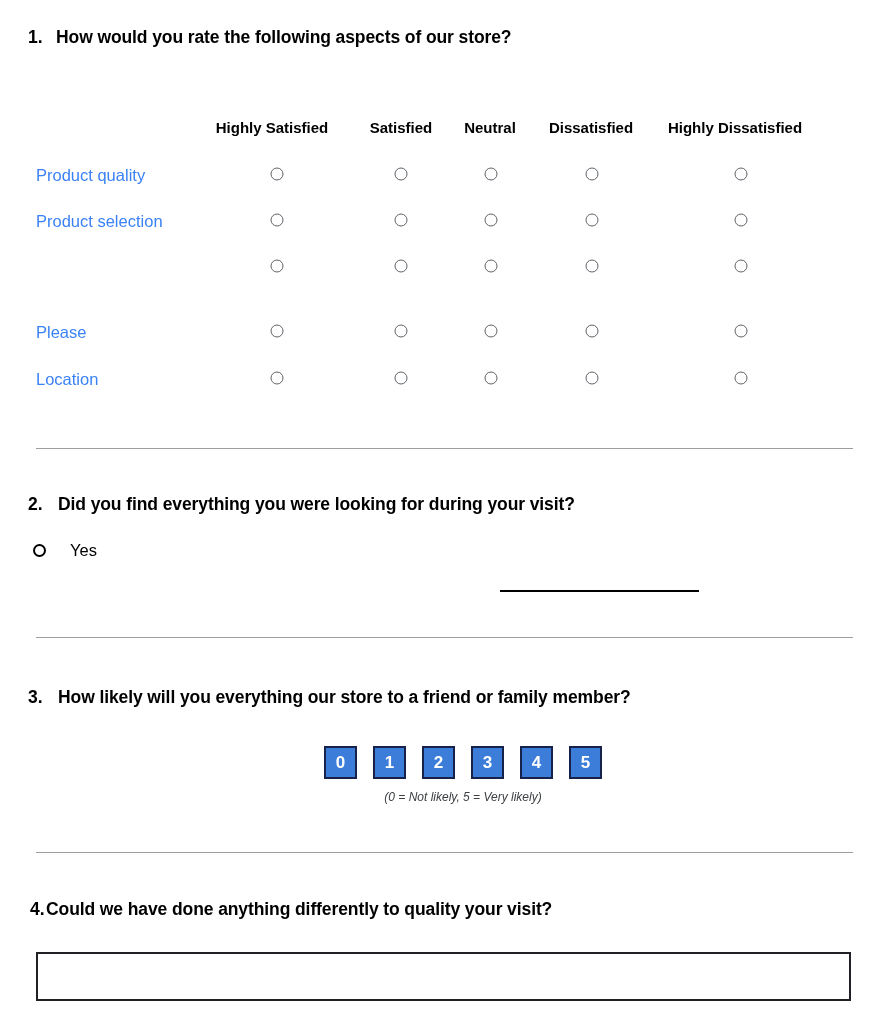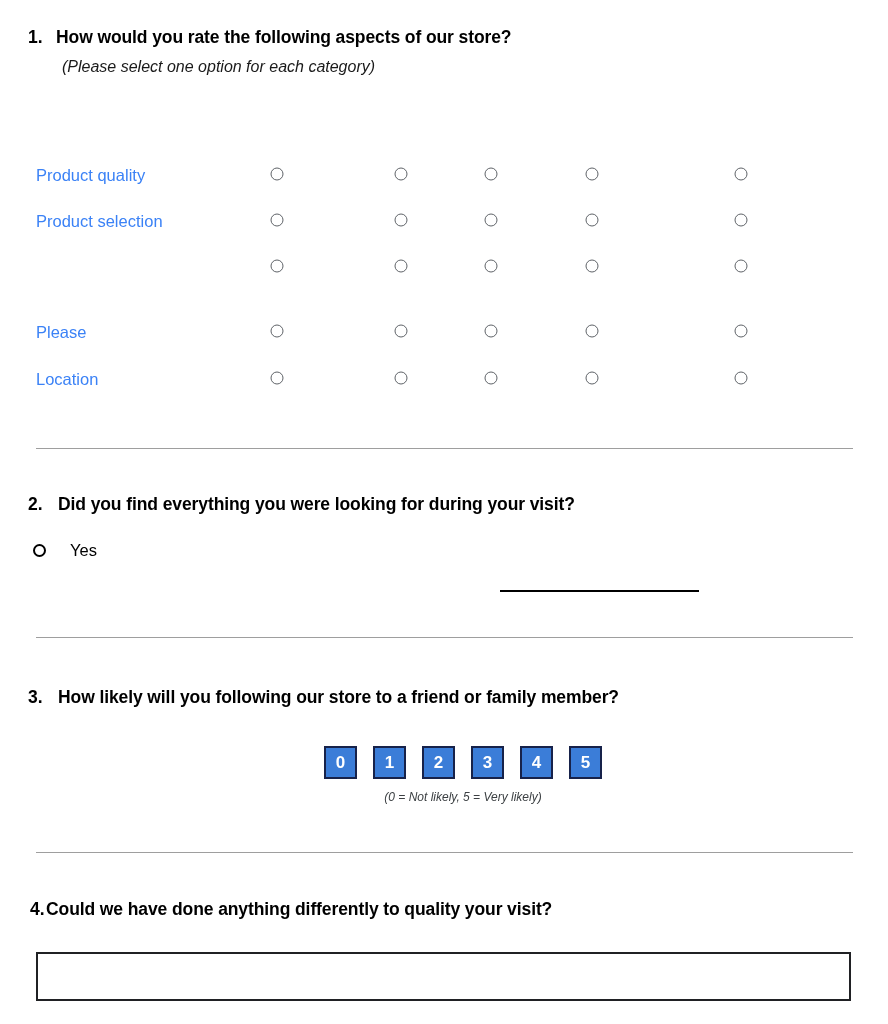--- a/index.html
+++ b/index.html
@@ -171,22 +171,28 @@
 </style>
 </head>
 <body>
 
 <div class="page">
 
   <div class="q-head" style="left:28px; top:27px;">
     <span class="q-num" style="width:28px;">1.</span>
     <span class="q-text">How would you rate the following aspects of our store?</span>
   </div>
-  <div class="q-sub" style="left:62px; top:58px;">(Please select one option for each category)</div>
-
+
+  <div class="matrix-head">
+    <span class="col" style="left:272px;">Highly Satisfied</span>
+    <span class="col" style="left:401px;">Satisfied</span>
+    <span class="col" style="left:490px;">Neutral</span>
+    <span class="col" style="left:591px;">Dissatisfied</span>
+    <span class="col" style="left:735px;">Highly Dissatisfied</span>
+  </div>
 
   <div class="matrix-row-label" style="top:163px;">Product quality</div>
   <div class="matrix-row-label" style="top:209px;">Product selection</div>
   <div class="matrix-row-label" style="top:320px;">Please</div>
   <div class="matrix-row-label" style="top:367px;">Location</div>
 
   <div class="radio-matrix" style="left:277px; top:174px;"></div>
   <div class="radio-matrix" style="left:401px; top:174px;"></div>
   <div class="radio-matrix" style="left:491px; top:174px;"></div>
   <div class="radio-matrix" style="left:592px; top:174px;"></div>
@@ -228,21 +234,21 @@
     <span class="opt-label">Yes</span>
   </div>
 
 
   <div class="fill-line" style="left:500px; top:590px; width:199px;"></div>
 
   <div class="divider" style="top:637px;"></div>
 
   <div class="q-head" style="left:28px; top:687px;">
     <span class="q-num" style="width:30px;">3.</span>
-    <span class="q-text">How likely will you following our store to a friend or family member?</span>
+    <span class="q-text">How likely will you everything our store to a friend or family member?</span>
   </div>
 
   <div class="scale" style="left:324px; top:746px;">
     <div class="scale-box">0</div>
     <div class="scale-box">1</div>
     <div class="scale-box">2</div>
     <div class="scale-box">3</div>
     <div class="scale-box">4</div>
     <div class="scale-box">5</div>
   </div>

